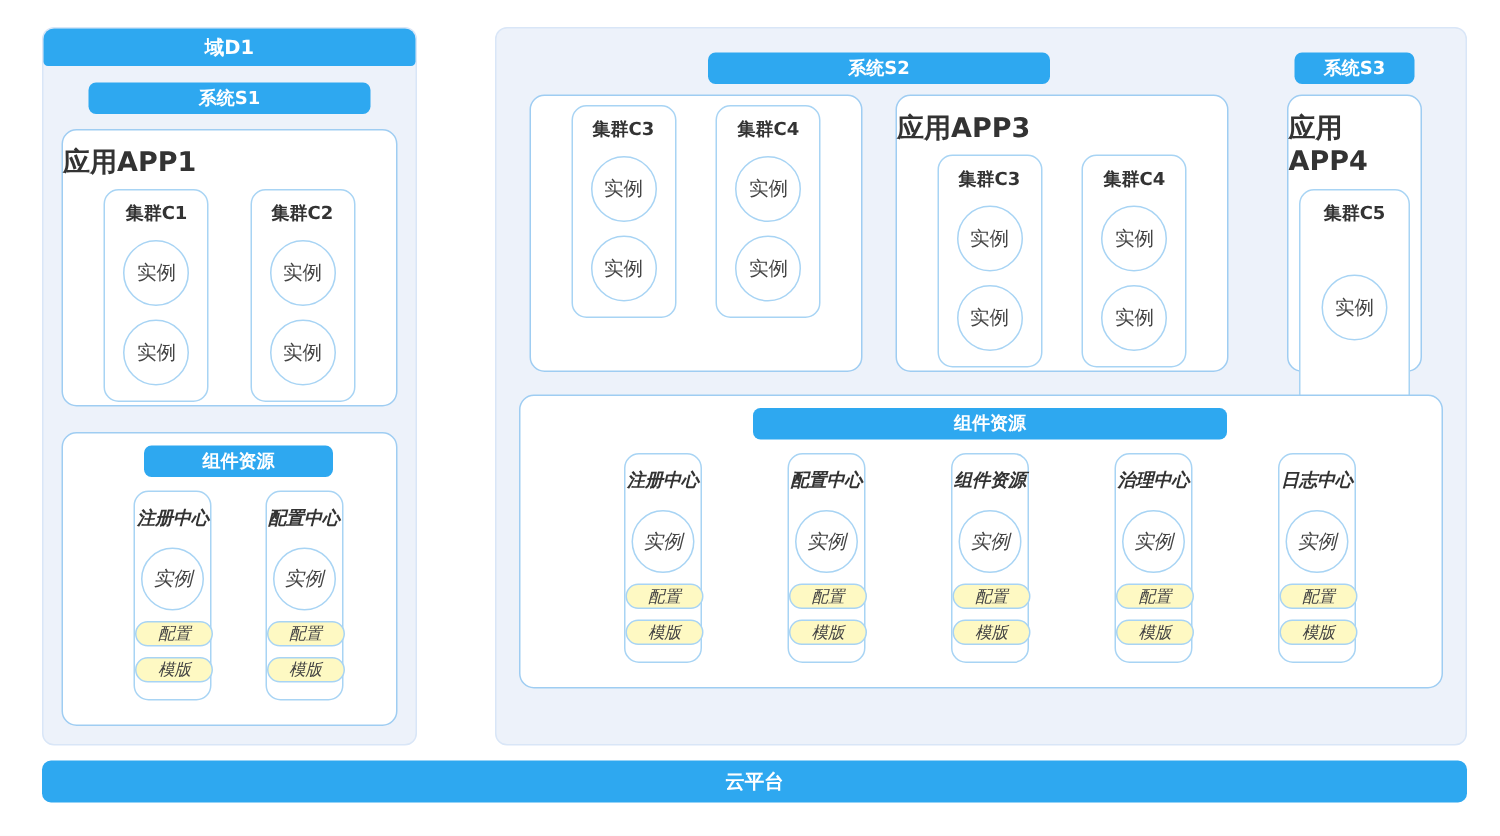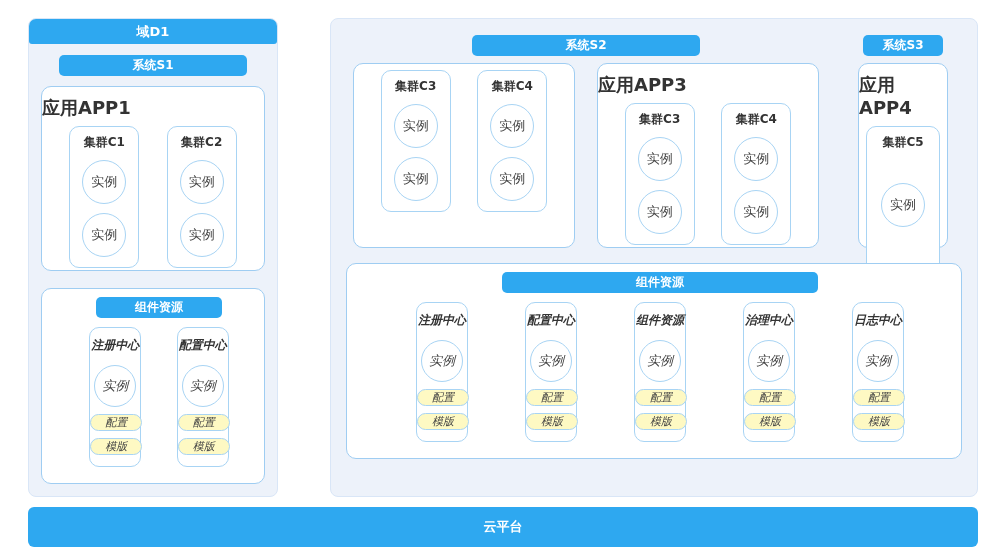--- a/index.html
+++ b/index.html
@@ -66,21 +66,21 @@
   .app-wide { width:222px; }
   .app-narrow { width:90px; }
   .cluster-single { width:74px; height:147px; margin:8px auto 0; }
   .cluster-single .instance-circle { margin-top:32px; }
 
   .d2-components { margin-top:15px; height:196px; }
   .d2-components .component-badge { width:316px; }
 
   
   .platform-bar {
-    position:absolute; left:28px; top:507px; width:950px; height:40px;
+    position:absolute; left:28px; top:507px; width:950px; height:28px;
     background:#2EA8F0; border-radius:6px; color:#fff; font-weight:bold; font-size:13px;
     display:flex; align-items:center; justify-content:center;
   }
 </style>
 </head>
 <body>
 
 <div class="canvas">
 
   <div class="domain domain-d1">

